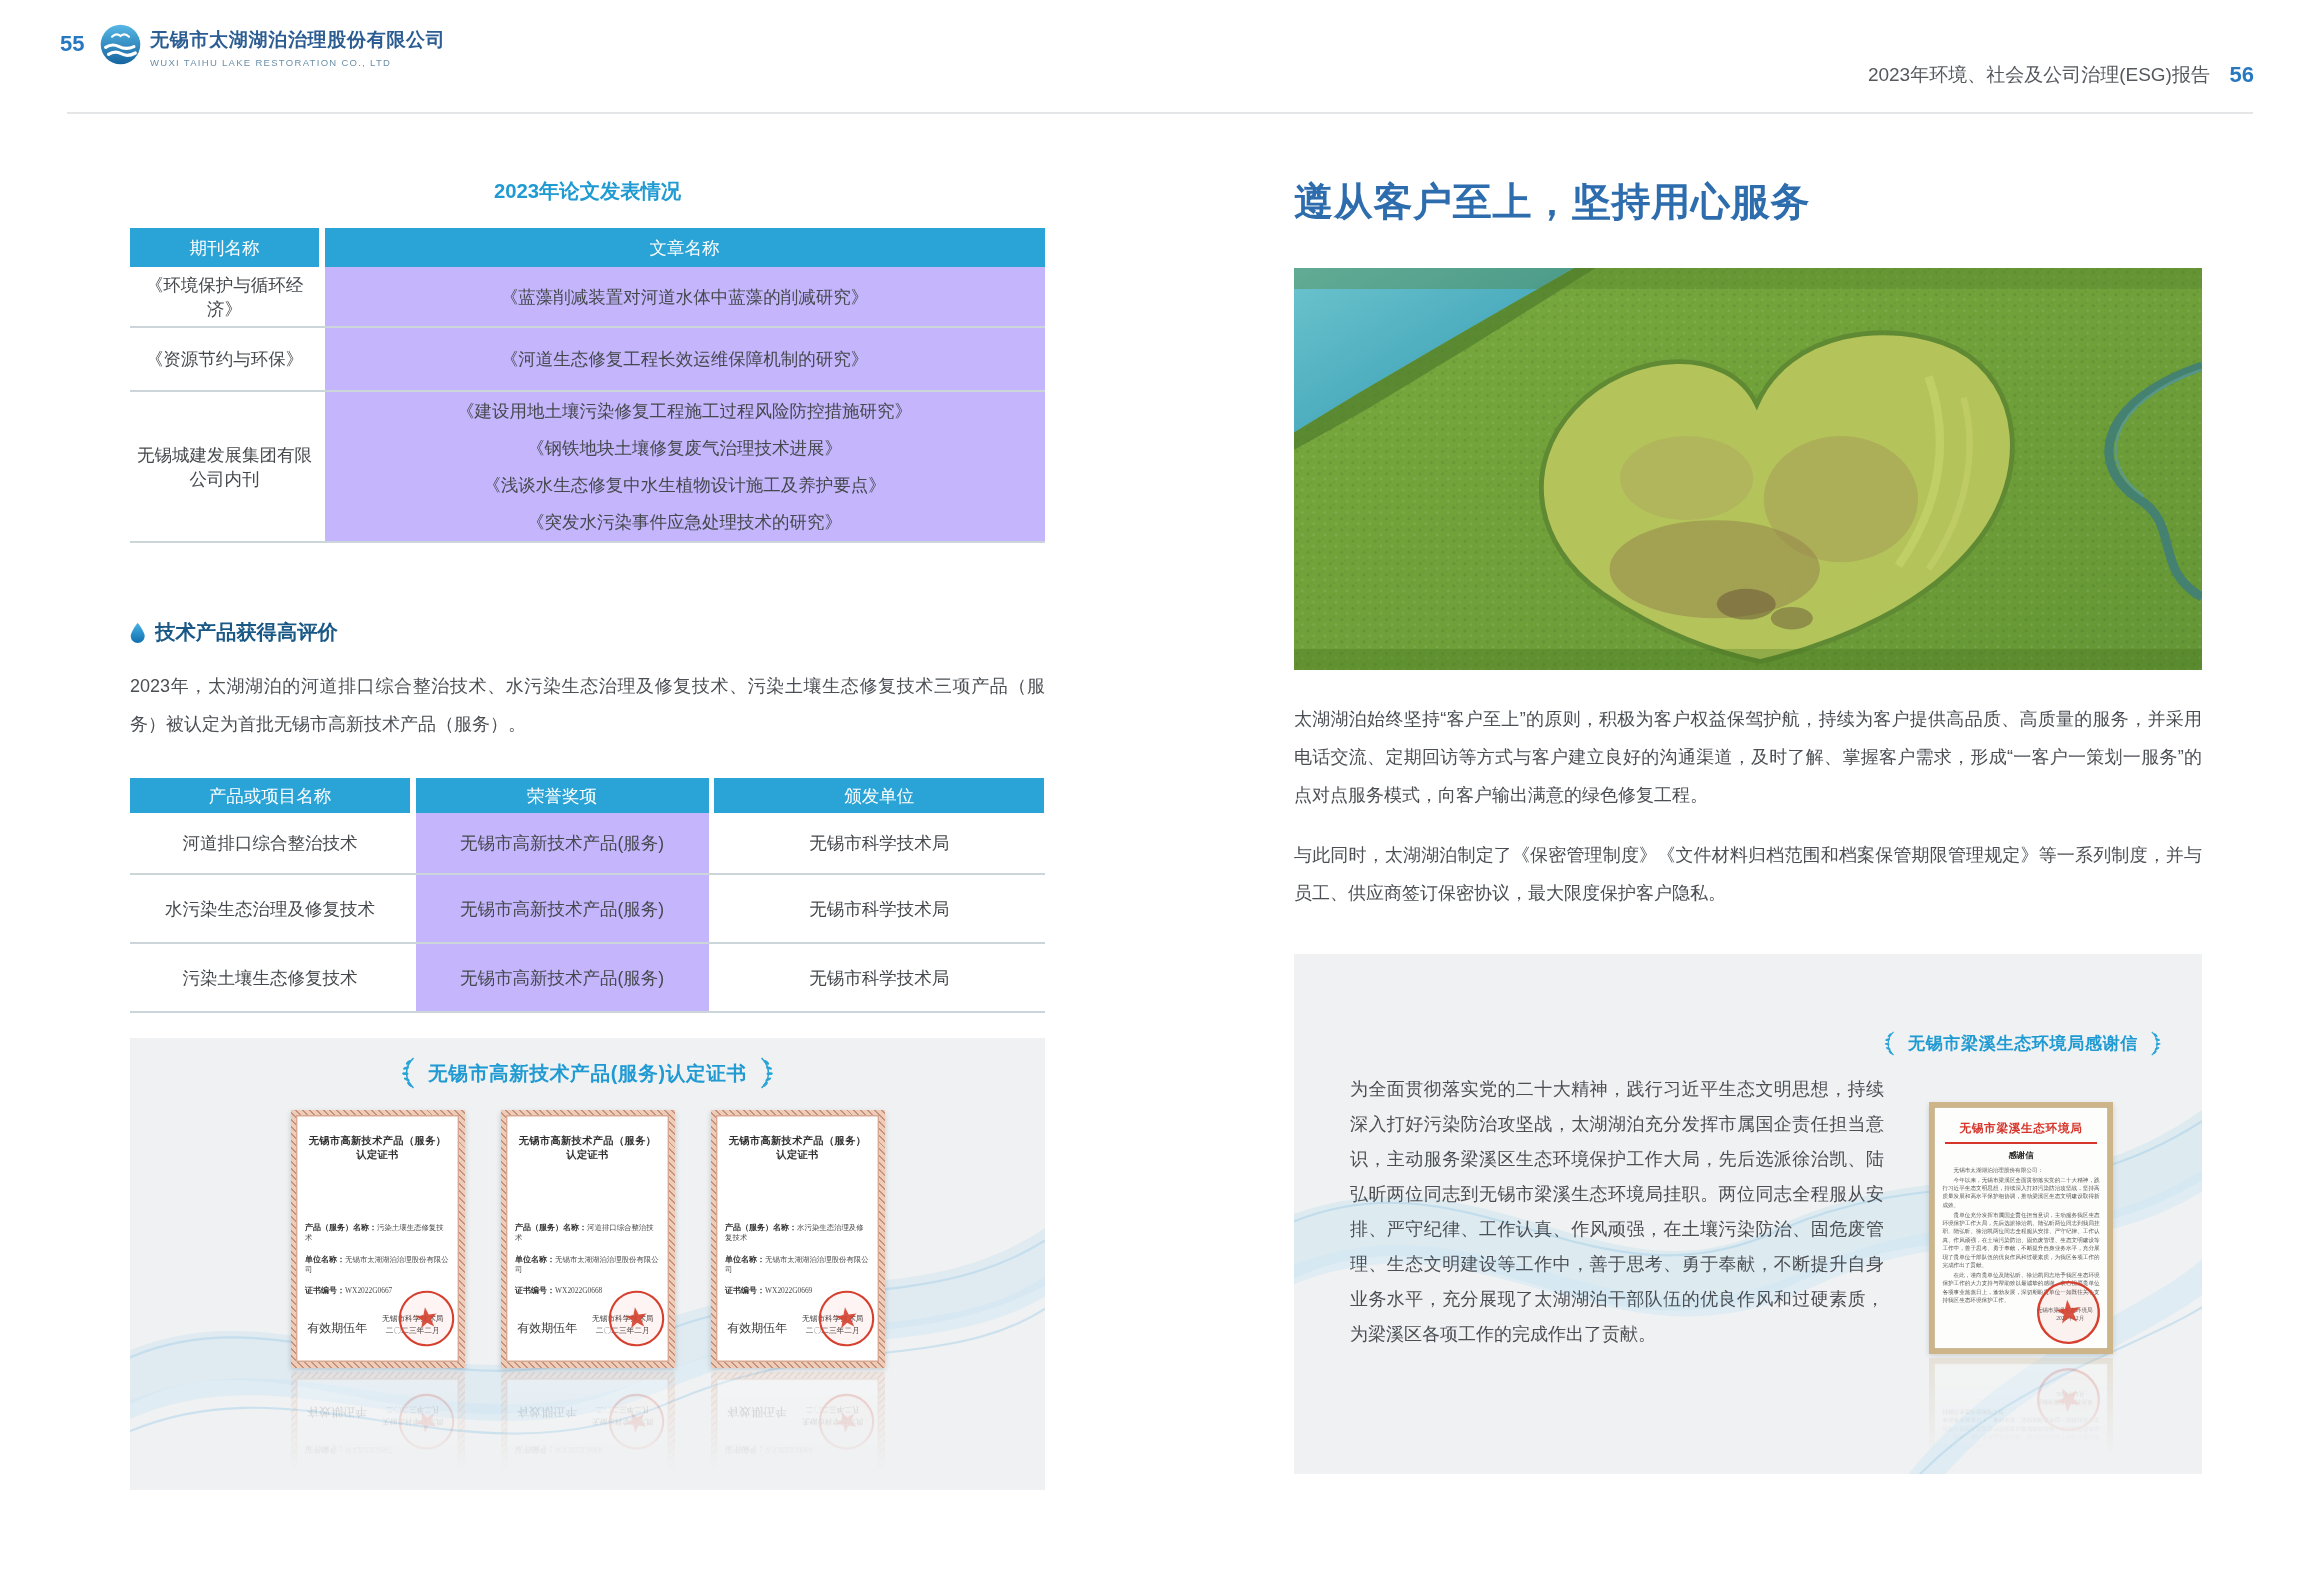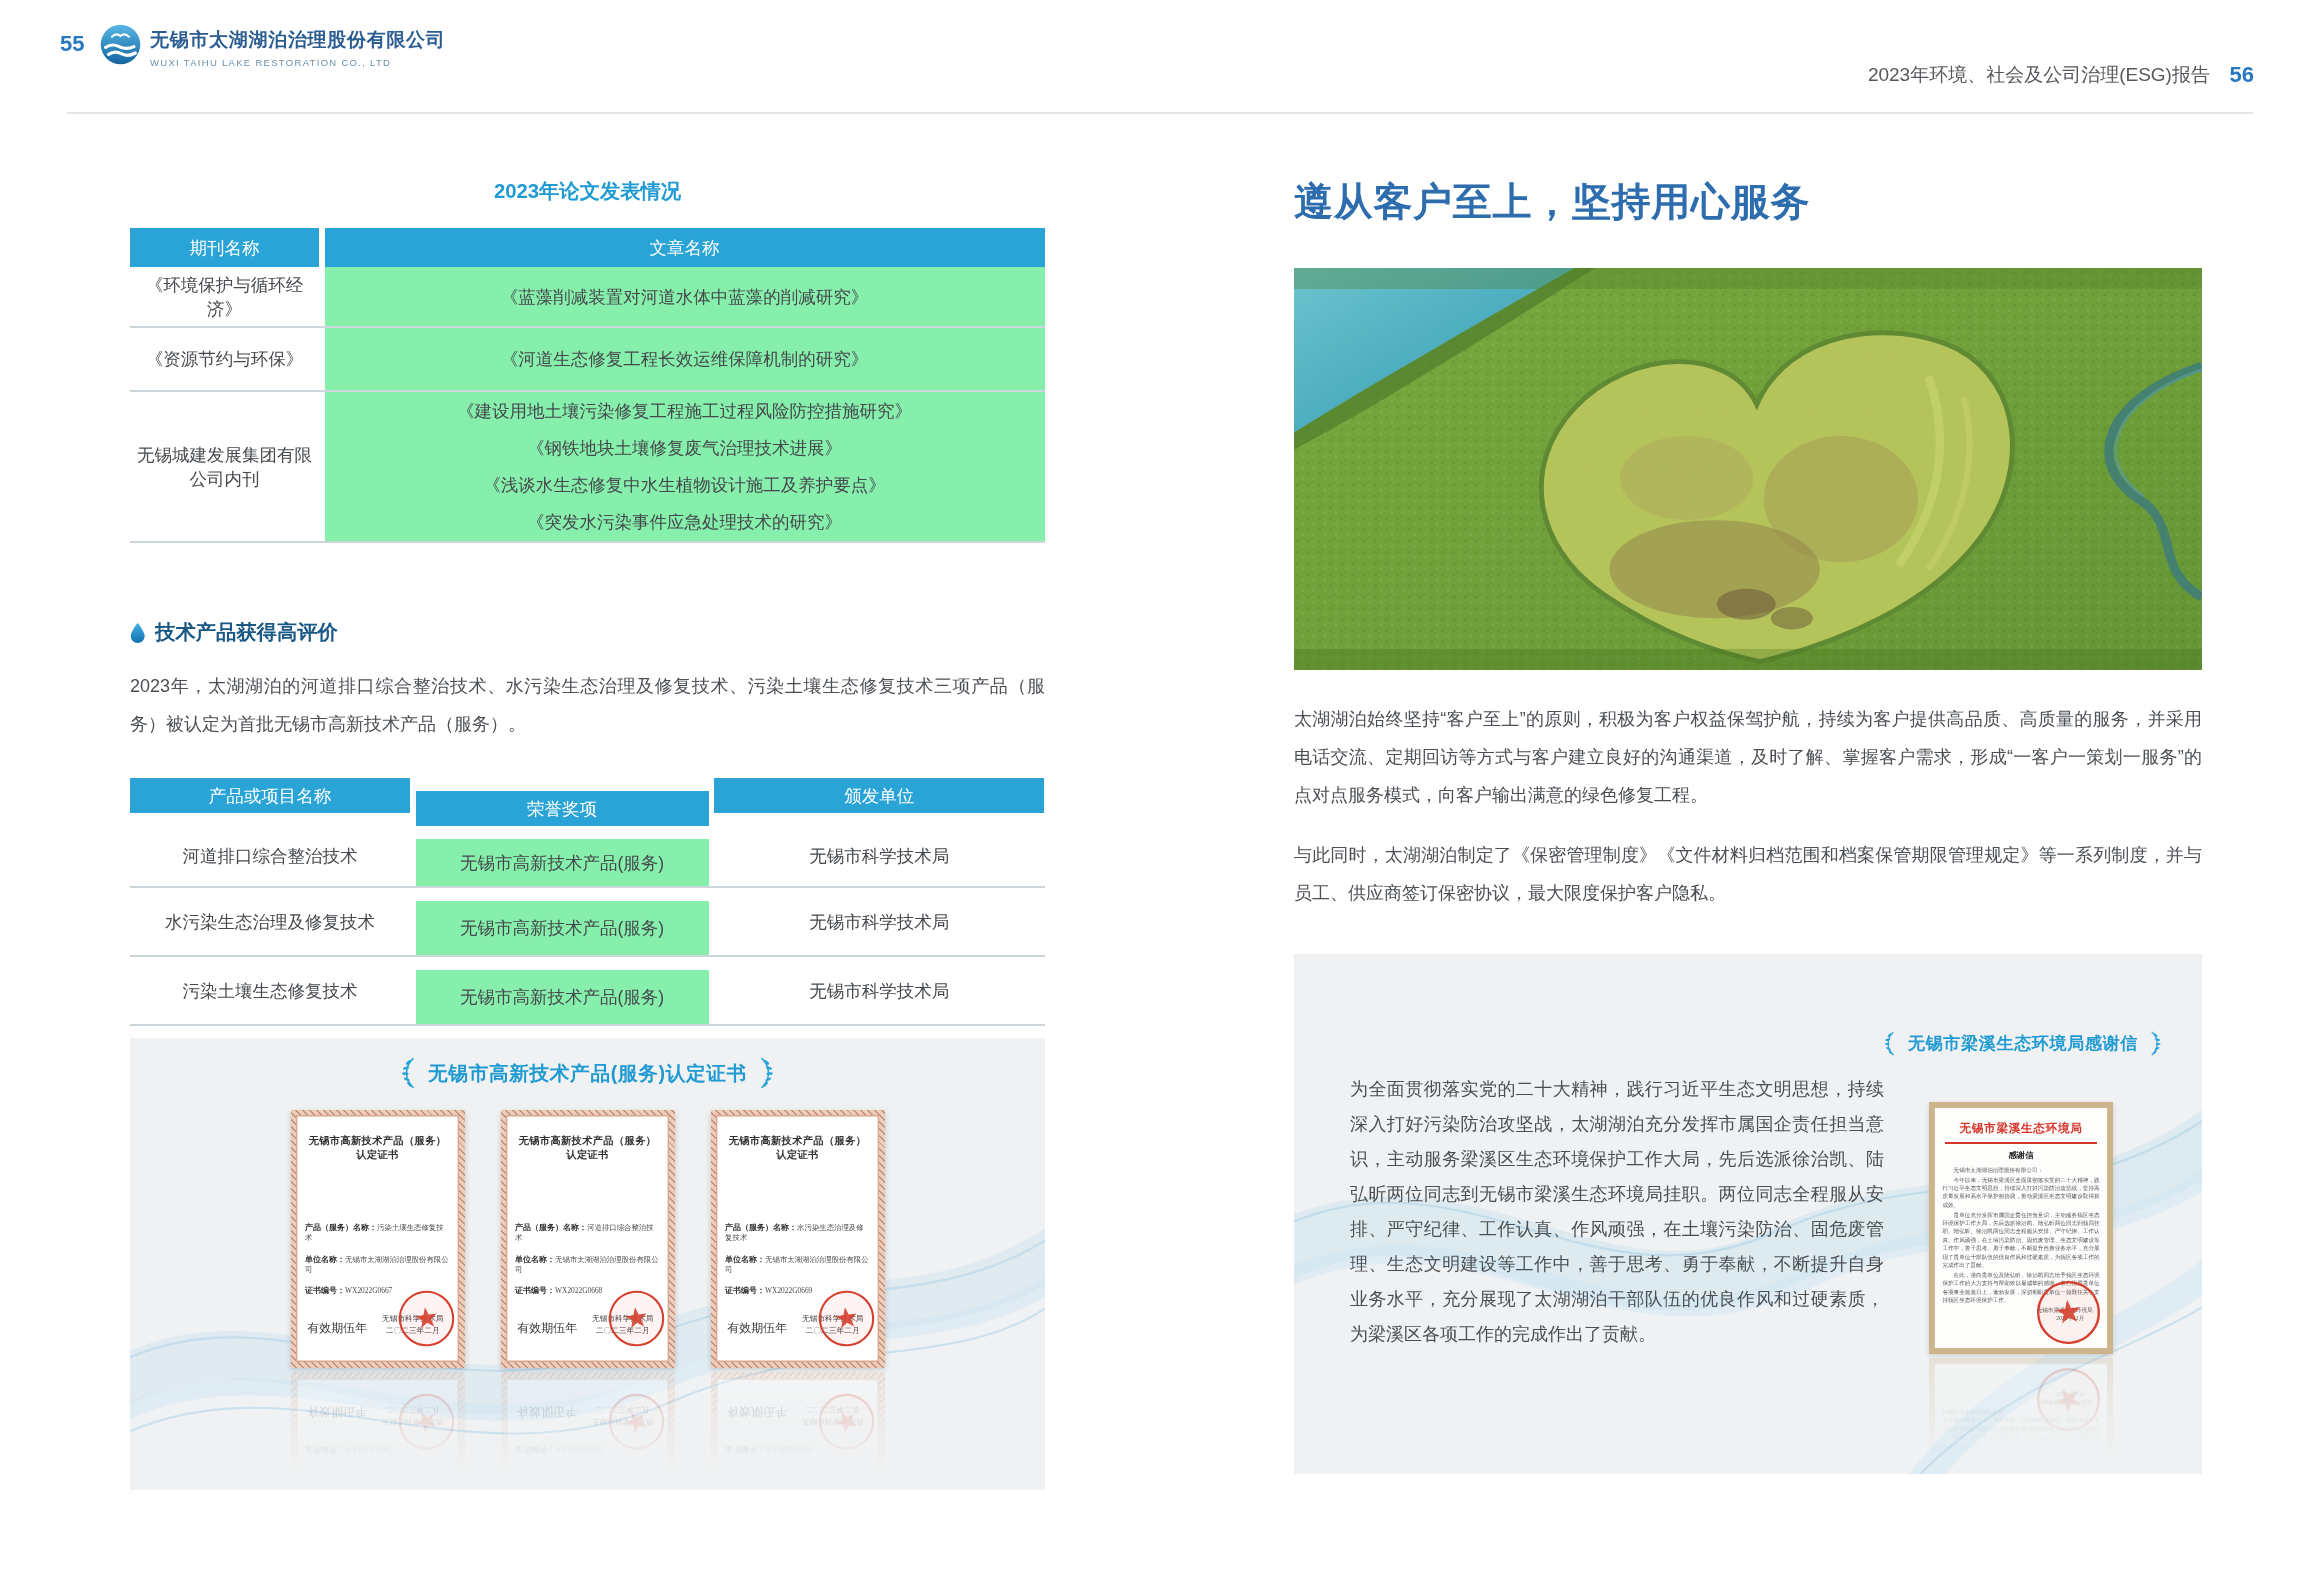--- a/index.html
+++ b/index.html
@@ -20,22 +20,22 @@
   .para{font-size:18px;line-height:38px;text-align:justify;color:#4b4f54;}
 
   
   .tbl{width:915px;}
   .trow{display:flex;border-bottom:2.1px solid #ccd6da;}
   .thead{display:flex;border-bottom:none;}
   .hcell{background:#2aa4d6;color:#fff;font-size:17.5px;display:flex;align-items:center;justify-content:center;height:39px;}
   .dcell{display:flex;align-items:center;justify-content:center;font-size:17.5px;color:#45494d;text-align:center;}
   .gap{width:5.6px;background:transparent;}
   .t1c1{width:189px;} .t1c2{width:720px;}
-  .t2c1{width:280px;} .t2c2{width:293px;margin-top:13px;} .t2c3{width:330px;}
-  .shade{background:#86efac;}
+  .t2c1{width:280px;} .t2c2{width:293px;} .t2c3{width:330px;}
+  .shade{background:#c4b5fd;}
   .multiline{flex-direction:column;line-height:37px;}
 
   
   .sect{display:flex;align-items:center;gap:9.8px;}
   .sect-txt{font-size:20.3px;font-weight:bold;color:#1a5886;}
 
   
   .panel{background:#eff1f2;overflow:hidden;}
   .panel-title-row{display:flex;align-items:center;justify-content:center;gap:11.2px;position:relative;}
   .panel-title{font-size:19.6px;font-weight:bold;color:#1f9ad2;letter-spacing:0.7px;}

